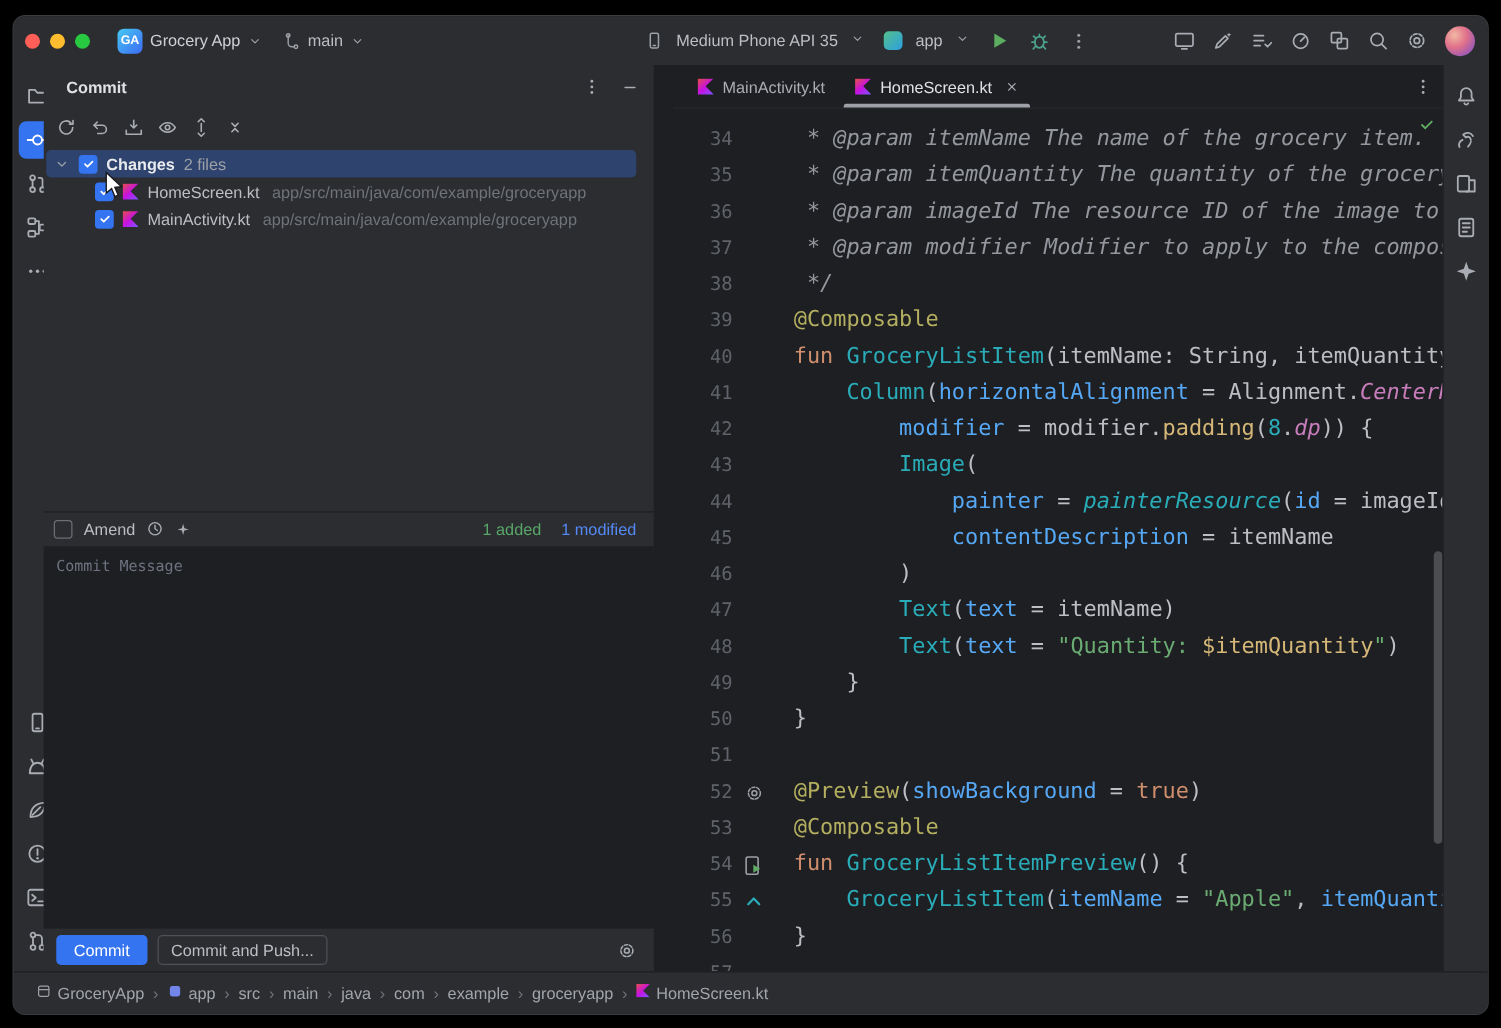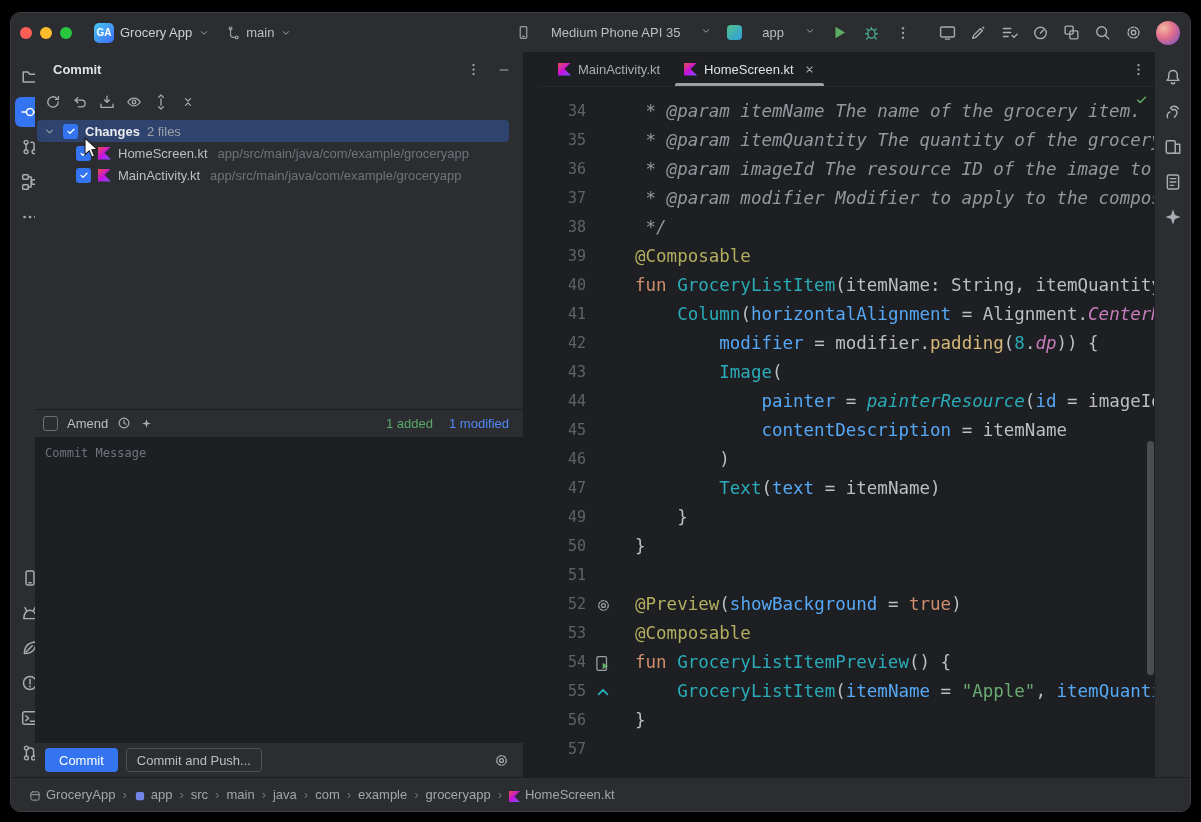--- a/index.html
+++ b/index.html
@@ -16,21 +16,21 @@
   .tl.red{background:#FF5F57}.tl.yellow{background:#FEBC2E}.tl.green{background:#28C840}
   .tb-group{display:flex;align-items:center;gap:6px;cursor:default}
   .project-selector{margin-left:22px}
   .branch-selector{margin-left:16px}
   .ga-badge{width:20px;height:20px;border-radius:5px;background:linear-gradient(135deg,#46C8F1,#3D6BF5);
     color:#fff;font-size:10px;font-weight:bold;display:flex;align-items:center;justify-content:center}
   .tb-text{color:#CED0D6;font-size:13px}
   .tb-text2{color:#BCBEC4;font-size:13px}
   .chev{color:#9DA0A6;display:flex;align-items:center}
   .run-group{position:absolute;left:505px;top:0;height:39px;display:flex;align-items:center;gap:15px}
-  .selector{display:flex;align-items:flex-start;gap:20px}
+  .selector{display:flex;align-items:flex-start;gap:10px}
   .app-icon{width:15px;height:15px;border-radius:4px;background:linear-gradient(135deg,#53C08B,#2D9FE0)}
   .icon-play{color:#5CAD5F;display:flex}
   .icon-bug{color:#4BA38B;display:flex}
   .tb-right{position:absolute;right:10px;top:0;height:39px;display:flex;align-items:center;gap:14px;color:#A9ACB2}
   .tb-icon{display:flex;align-items:center;justify-content:center;color:#A9ACB2}
   .avatar{width:24px;height:24px;border-radius:50%;
     background:radial-gradient(circle at 32% 30%,#F2B8A2 0%,#E0708A 42%,#9B59B6 78%,#5B3FA0 100%)}
 
   
   .stripe{position:absolute;top:39px;bottom:34px;width:38px;background:#2B2D30;
@@ -107,21 +107,21 @@
   .tk-str{color:#6AAB73}
   .tk-num{color:#2AACB8}
   .tk-prop{color:#C77DBB;font-style:italic}
   .tk-ext{color:#D5B778;}
   .tk-tpl{color:#D5B778}
 
   
   .statusbar{position:absolute;left:0;right:0;bottom:0;height:34px;background:#2B2D30;border-top:1px solid #1E1F22;
     display:flex;align-items:center;padding:0 14px 0 18px;font-size:13px;color:#A2A5AB}
   .crumbs{display:flex;align-items:center;gap:7px;white-space:nowrap}
-  .crumb{display:flex;align-items:flex-end;gap:5px}
+  .crumb{display:flex;align-items:flex-start;gap:5px}
   .crumb-sep{color:#6F737A}
   .sb-right{margin-left:auto;display:flex;align-items:center;gap:18px}
   .sb-item{display:flex;align-items:center}
 
   .cursor-overlay{position:absolute;left:72px;top:124px;z-index:60;pointer-events:none}
 </style>
 </head>
 <body>
 
 <div class="window">
@@ -501,20 +501,21 @@
         <div class="code-line"><span class="ln">38</span><span class="tk-com"> */</span></div>
         <div class="code-line"><span class="ln">39</span><span class="tk-ann">@Composable</span></div>
         <div class="code-line"><span class="ln">40</span><span class="tk-kw">fun </span><span class="tk-fn">GroceryListItem</span><span class="tk-d">(itemName: String, itemQuantity</span></div>
         <div class="code-line"><span class="ln">41</span><span class="tk-d">    </span><span class="tk-fn">Column</span><span class="tk-d">(</span><span class="tk-arg">horizontalAlignment</span><span class="tk-d"> = Alignment.</span><span class="tk-prop">CenterH</span></div>
         <div class="code-line"><span class="ln">42</span><span class="tk-d">        </span><span class="tk-arg">modifier</span><span class="tk-d"> = modifier.</span><span class="tk-ext">padding</span><span class="tk-d">(</span><span class="tk-num">8</span><span class="tk-d">.</span><span class="tk-prop">dp</span><span class="tk-d">)) {</span></div>
         <div class="code-line"><span class="ln">43</span><span class="tk-d">        </span><span class="tk-fn">Image</span><span class="tk-d">(</span></div>
         <div class="code-line"><span class="ln">44</span><span class="tk-d">            </span><span class="tk-arg">painter</span><span class="tk-d"> = </span><span class="tk-fni">painterResource</span><span class="tk-d">(</span><span class="tk-arg">id</span><span class="tk-d"> = imageId</span></div>
         <div class="code-line"><span class="ln">45</span><span class="tk-d">            </span><span class="tk-arg">contentDescription</span><span class="tk-d"> = itemName</span></div>
         <div class="code-line"><span class="ln">46</span><span class="tk-d">        )</span></div>
         <div class="code-line"><span class="ln">47</span><span class="tk-d">        </span><span class="tk-fn">Text</span><span class="tk-d">(</span><span class="tk-arg">text</span><span class="tk-d"> = itemName)</span></div>
+        <div class="code-line"><span class="ln">48</span><span class="tk-d">        </span><span class="tk-fn">Text</span><span class="tk-d">(</span><span class="tk-arg">text</span><span class="tk-d"> = </span><span class="tk-str">"Quantity: </span><span class="tk-tpl">$itemQuantity</span><span class="tk-str">"</span><span class="tk-d">)</span></div>
         <div class="code-line"><span class="ln">49</span><span class="tk-d">    }</span></div>
         <div class="code-line"><span class="ln">50</span><span class="tk-d">}</span></div>
         <div class="code-line"><span class="ln">51</span></div>
         <div class="code-line"><span class="ln">52</span><span class="g-ico"><span style="color:#9DA0A6"><svg width="15" height="15" viewBox="0 0 16 16" fill="none" stroke="currentColor" stroke-width="1.3" stroke-linecap="round" stroke-linejoin="round">
                 <circle cx="8" cy="8" r="2.1"></circle>
                 <circle cx="8" cy="8" r="5.1" stroke-dasharray="2.7 1.55"></circle>
               </svg></span></span><span class="tk-ann">@Preview</span><span class="tk-d">(</span><span class="tk-arg">showBackground</span><span class="tk-d"> = </span><span class="tk-kw">true</span><span class="tk-d">)</span></div>
         <div class="code-line"><span class="ln">53</span><span class="tk-ann">@Composable</span></div>
         <div class="code-line"><span class="ln">54</span><span class="g-ico"><svg width="17" height="17" viewBox="0 0 16 16" fill="none" stroke-linecap="round" stroke-linejoin="round">
               <rect x="1.8" y="1.5" width="9" height="13" rx="1.3" stroke="#9DA0A6" stroke-width="1.2"></rect>

